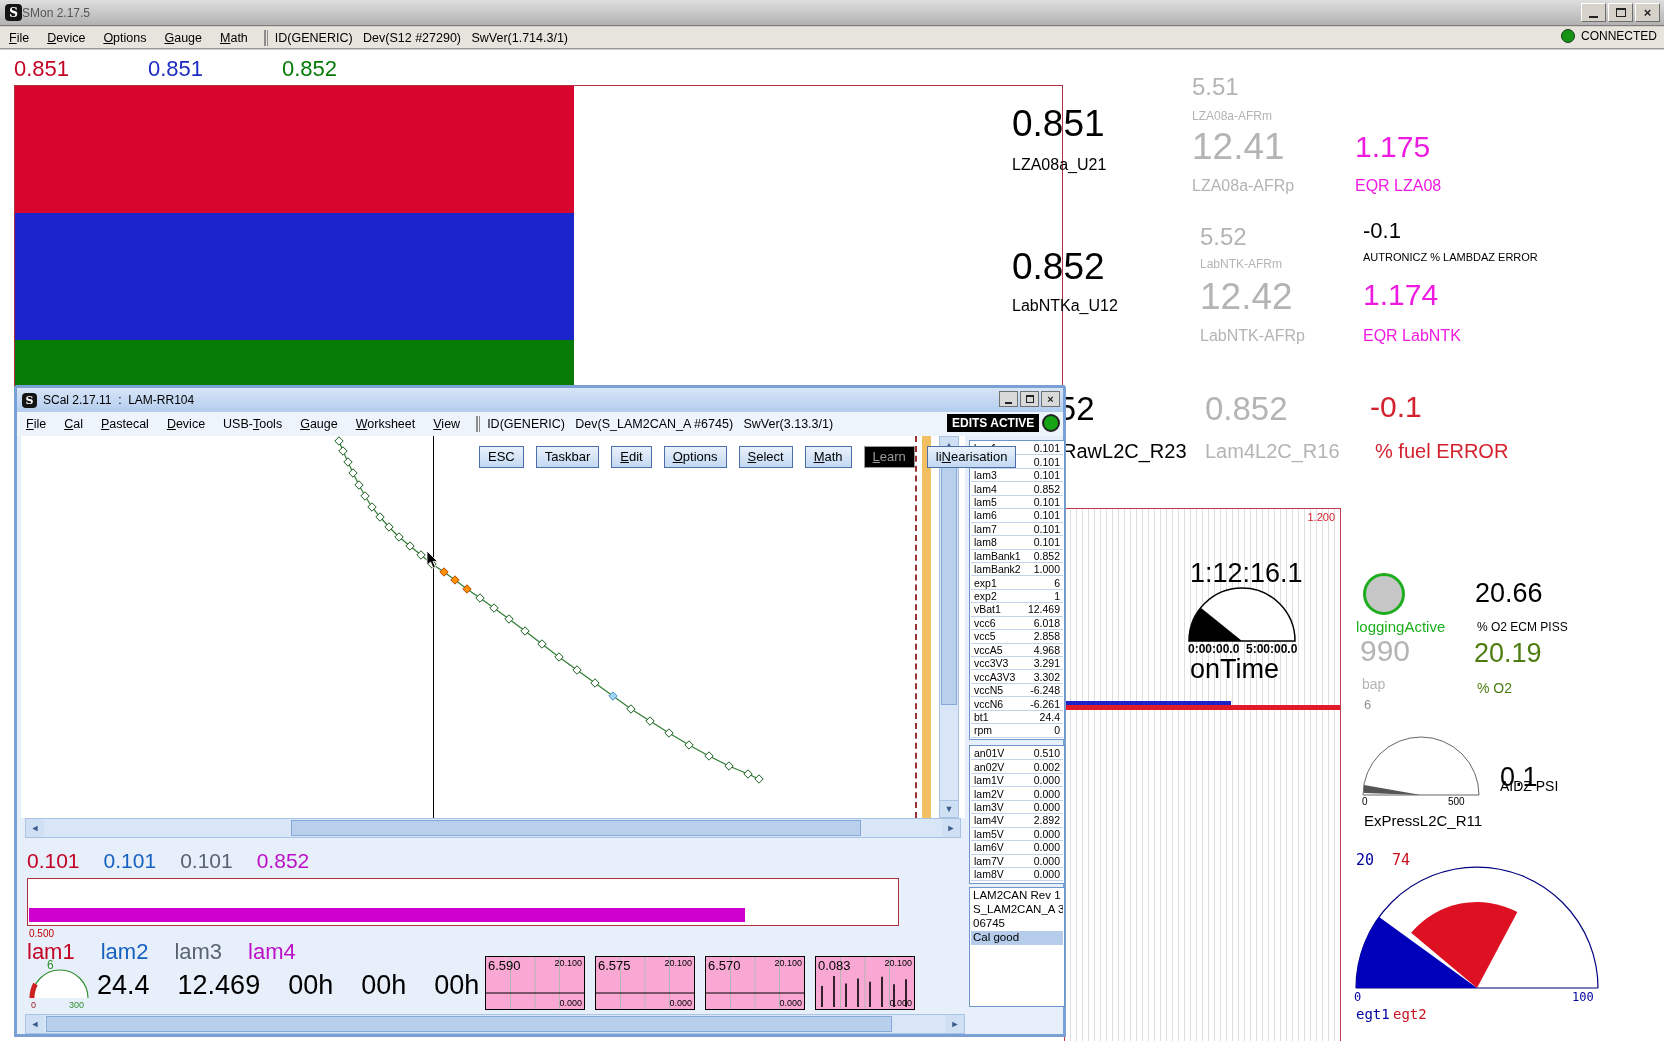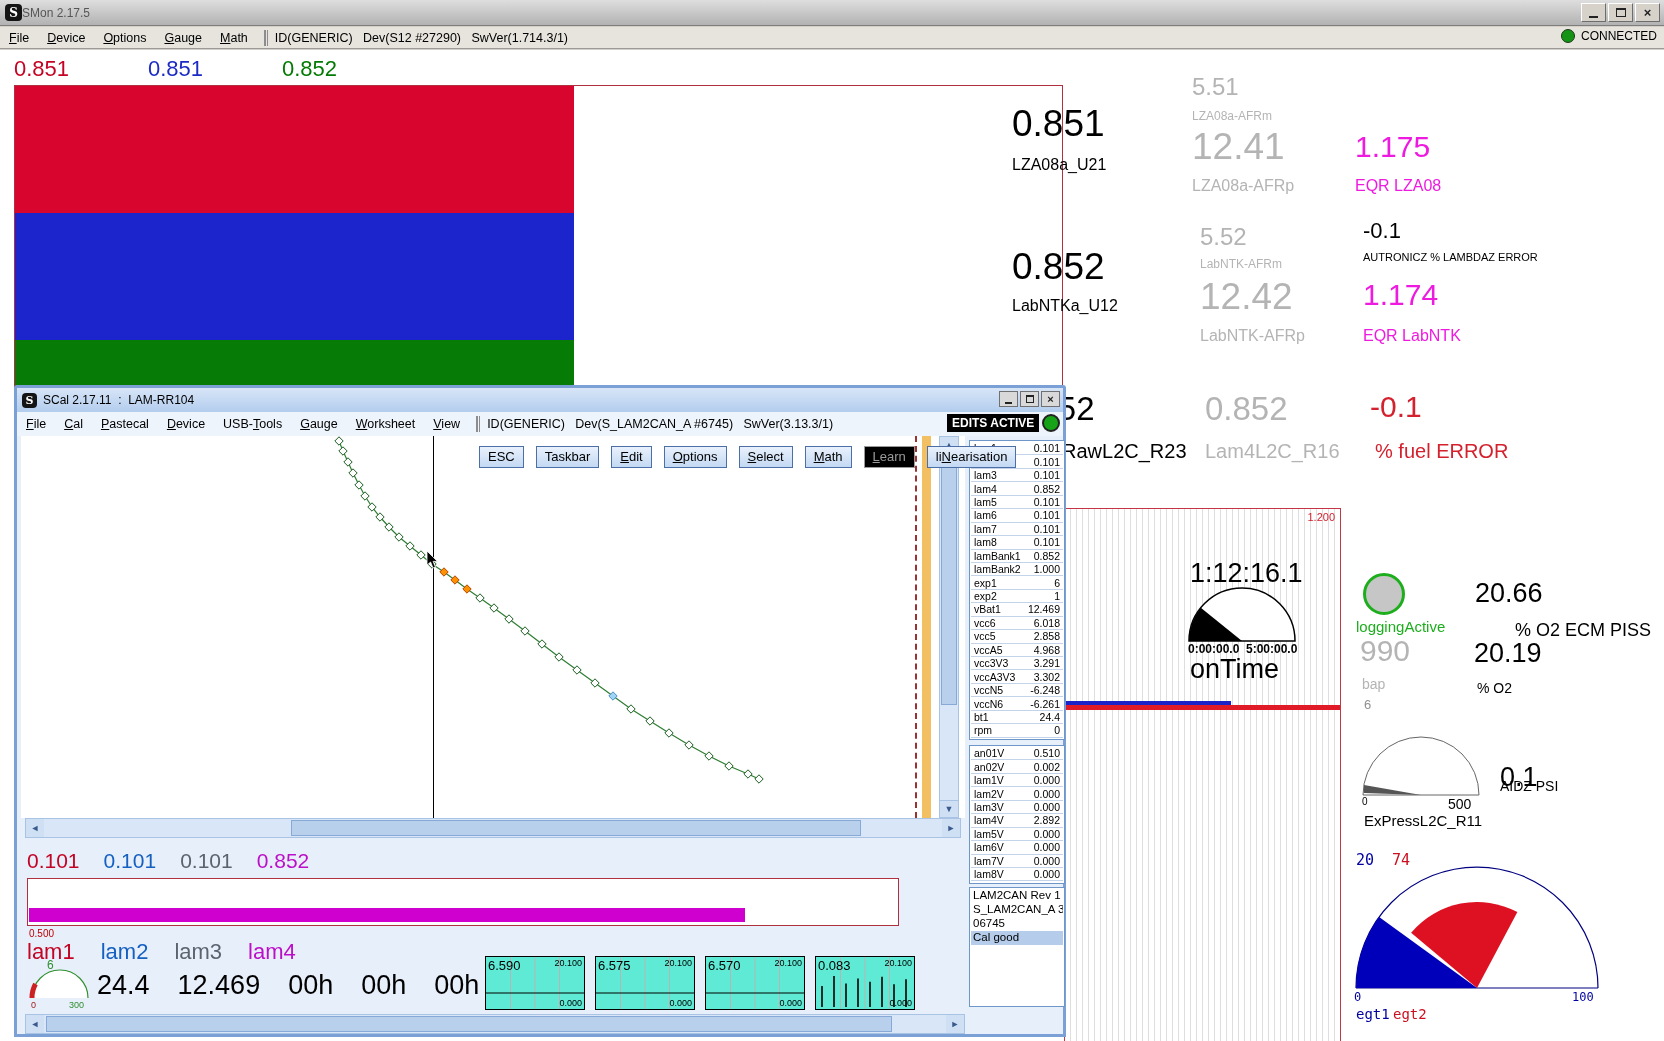--- a/index.html
+++ b/index.html
@@ -65,21 +65,21 @@
   .ylab{position:absolute;font-size:11px;color:#d4212e}
 
   
   .ot-time{font-size:27px;line-height:1}
   .ot-range{font-size:12px;font-weight:bold;line-height:1}
   .ot-label{font-size:27px;line-height:1}
 
   
   .logring{width:42px;height:42px;border-radius:50%;border:3px solid #1dae1d;background:#c6c6c6}
   .green{color:#1dae1d}
-  .bluev{color:#000000}
+  .bluev{color:#4d7c0f}
   .mono{font-family:"DejaVu Sans Mono",monospace}
 
   
   #scal{position:absolute;left:14px;top:385px;width:1052px;height:652px;
     border:3px solid #7ba0d6;background:#e7effa;border-radius:3px 3px 0 0}
   .sc-titlebar{position:absolute;left:0;top:0;right:0;height:24px;
     background:linear-gradient(#d7e5f7,#b3cdee);display:flex;align-items:center;font-size:12px}
   .sc-title{margin-left:6px;white-space:pre}
   .sc-btns{position:absolute;right:3px;top:3px;display:flex;gap:2px}
   .swbtn{width:19px;height:16px;background:#d9d9d9;border:1px solid #707070;
@@ -111,21 +111,21 @@
   .hthumb{position:absolute;top:1px;height:16px;background:#b8d0ec;border:1px solid #86a9d7}
 
   .sc-readouts{position:absolute;left:10px;top:461px;display:flex;gap:24px;font-size:21px}
   .bar-box{position:absolute;left:10px;top:490px;width:872px;height:48px;border:1px solid #b03040;background:#fff}
   .bar-fill{position:absolute;left:1px;bottom:3px;width:716px;height:14px;background:#cf00cf}
   .bar-lbl{position:absolute;left:12px;top:540px;font-size:10px;color:#c00000}
   .lam-labels{position:absolute;left:10px;top:551px;display:flex;gap:26px;font-size:22px}
   .stats{position:absolute;left:80px;top:582px;display:flex;gap:28px;font-size:27px}
 
   #minicharts{position:absolute;left:468px;top:568px;display:flex;gap:10px}
-  .mchart{width:100px;height:54px;border:1px solid #000;background:#5eead4;position:relative}
+  .mchart{width:100px;height:54px;border:1px solid #000;background:#f9a8d4;position:relative}
   .mtitle{position:absolute;left:2px;top:1px;font-size:13px}
   .mmax{position:absolute;right:2px;top:1px;font-size:9px}
   .mmin{position:absolute;right:2px;bottom:1px;font-size:9px}
 
   
   .ptable{position:absolute;left:952px;width:96px;background:#fff;border:1px solid #6f96c8;padding:1px}
   .trow{display:flex;justify-content:space-between;height:13.45px;border-bottom:1px solid #c3d4ea;
     font-size:10.5px;padding:0 3px;align-items:center}
   .ibox{position:absolute;left:952px;width:96px;background:#fff;border:1px solid #6f96c8;padding:1px}
   .ibrow{font-size:11.5px;height:14px;padding:0 2px;white-space:nowrap;overflow:hidden}
@@ -225,31 +225,31 @@
   <div class="abs ot-range" style="left:1246px;top:593px">5:00:00.0</div>
   <div class="abs ot-label" style="left:1190px;top:606px">onTime</div>
 
   <div class="abs logring" style="left:1363px;top:523px"></div>
   <div class="abs green" style="left:1356px;top:568px;font-size:15px">loggingActive</div>
   <div class="abs gray" style="left:1360px;top:584px;font-size:30px">990</div>
   <div class="abs gray" style="left:1362px;top:626px;font-size:14px">bap</div>
   <div class="abs" style="left:1364px;top:647px;font-size:13px;color:#909090">6</div>
 
   <div class="abs" style="left:1475px;top:528px;font-size:27px">20.66</div>
-  <div class="abs" style="left:1515px;top:570px;font-size:18px">% O2 ECM PISS</div>
+  <div class="abs" style="left:1477px;top:570px;font-size:12px">% O2 ECM PISS</div>
   <div class="abs bluev" style="left:1474px;top:588px;font-size:27px">20.19</div>
   <div class="abs bluev" style="left:1477px;top:630px;font-size:14px">% O2</div>
 
   <svg class="abs" style="left:1360px;top:685px" width="126" height="64">
     <path d="M3,60 A58,58 0 0 1 119,60" fill="none" stroke="#666" stroke-width="1"></path>
     <line x1="3" y1="60" x2="119" y2="60" stroke="#666" stroke-width="1"></line>
     <polygon points="61,60 4,50 4,58" fill="#555"></polygon>
   </svg>
   <div class="abs" style="left:1362px;top:746px;font-size:10px">0</div>
-  <div class="abs" style="left:1448px;top:746px;font-size:14px">500</div>
+  <div class="abs" style="left:1448px;top:746px;font-size:10px">500</div>
   <div class="abs" style="left:1364px;top:762px;font-size:15px">ExPressL2C_R11</div>
   <div class="abs" style="left:1500px;top:712px;font-size:27px">0.1</div>
   <div class="abs" style="left:1500px;top:728px;font-size:14px">AIDZ PSI</div>
 
   <div class="abs mono" style="left:1356px;top:801px;font-size:15px;color:#0000a0">20</div>
   <div class="abs mono" style="left:1392px;top:801px;font-size:15px;color:#cc1020">74</div>
   <svg class="abs" style="left:1348px;top:808px" width="258" height="132">
     <path d="M8,130 A121,121 0 0 1 250,130" fill="none" stroke="#000080" stroke-width="1.2"></path>
     <line x1="8" y1="130" x2="250" y2="130" stroke="#000080" stroke-width="1.2"></line>
     <path d="M129,130 L8,130 A121,121 0 0 1 31.1,58.9 Z" fill="#0000bb"></path>

